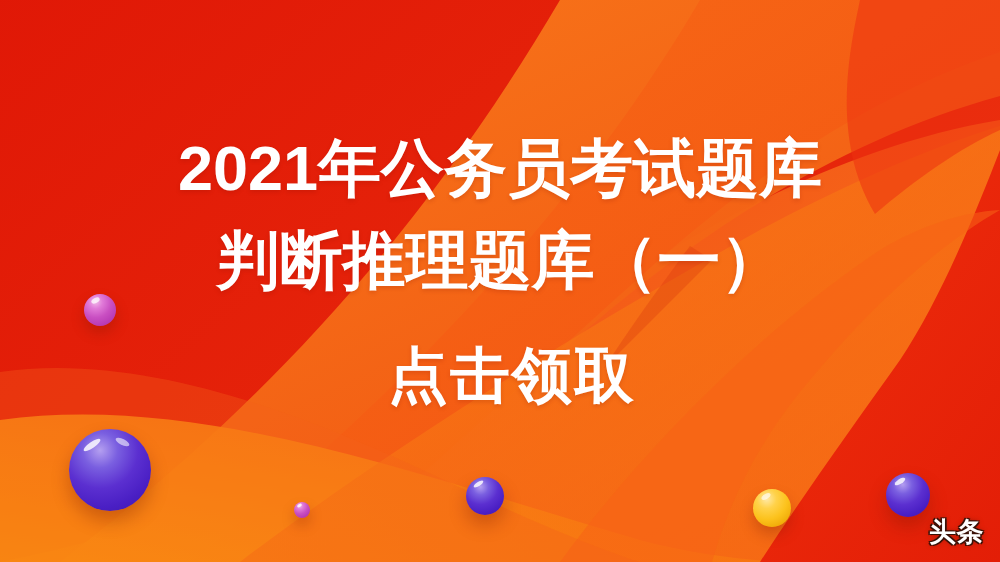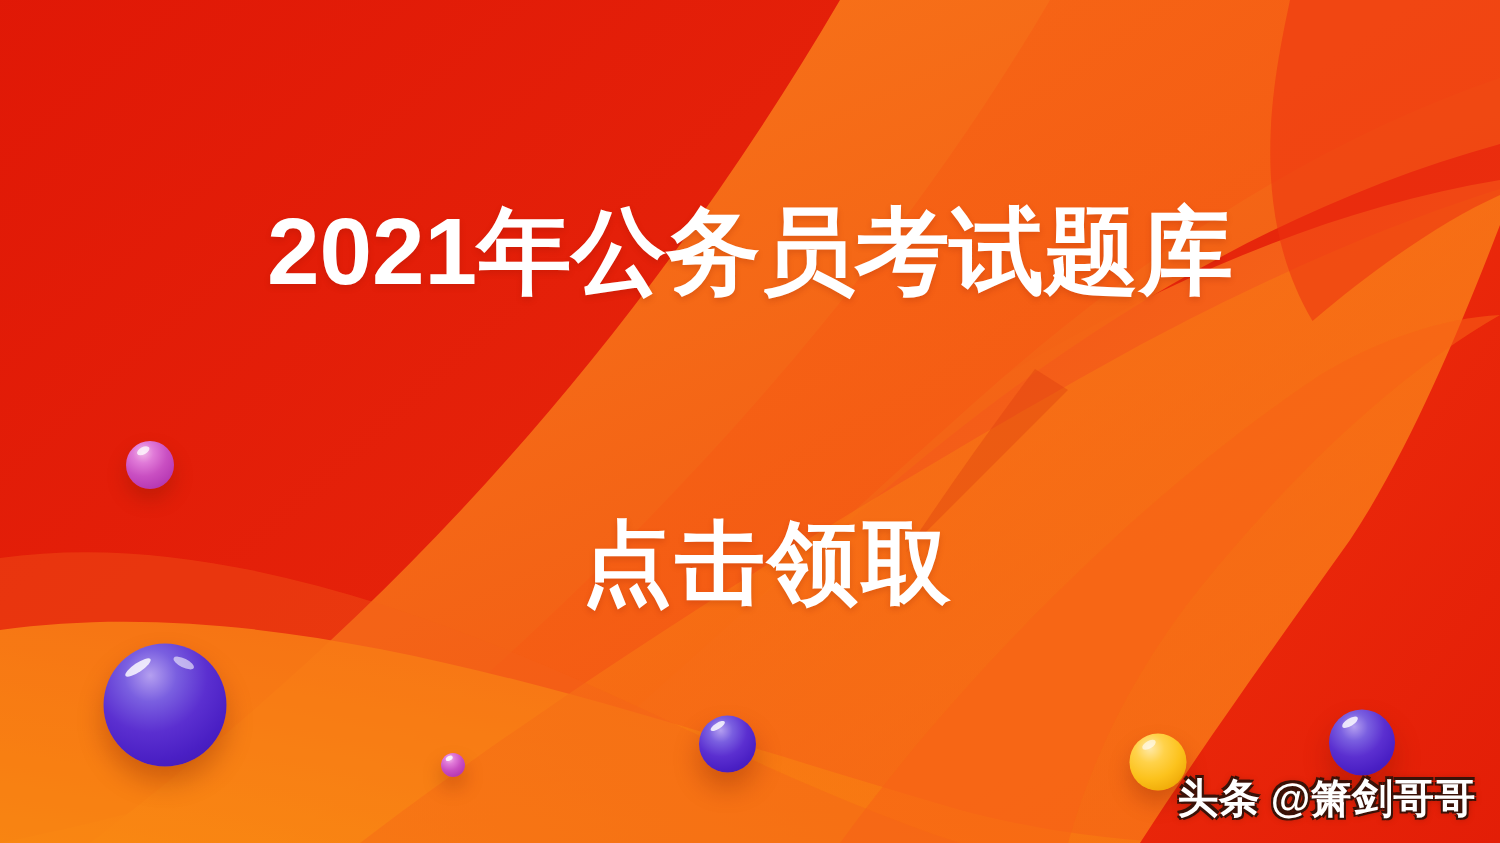--- a/index.html
+++ b/index.html
@@ -194,21 +194,21 @@
   <div class="sphere sph-yellow" style="left:753px; top:489px; width:38px; height:38px;">
     <span class="hl-a" style="left:8px; top:5px; width:10px; height:5px; transform:rotate(-30deg); opacity:0.75;"></span>
   </div>
 
   <div class="sphere sph-purple" style="left:886px; top:473px; width:44px; height:44px;">
     <span class="hl-a" style="left:8px; top:6px; width:12px; height:5px; transform:rotate(-32deg);"></span>
   </div>
 
   <div class="title-block">
     <div class="tline tline-1">2021年公务员考试题库</div>
+    <div class="tline tline-2">判断推理题库（一）</div>
     <div class="tline tline-3">点击领取</div>
   </div>
 
   <div class="watermark">
     <span class="wm-brand">头条</span>
-    <span class="wm-handle">@箫剑哥哥</span>
   </div>
 
 </div>
 
 </body></html>

